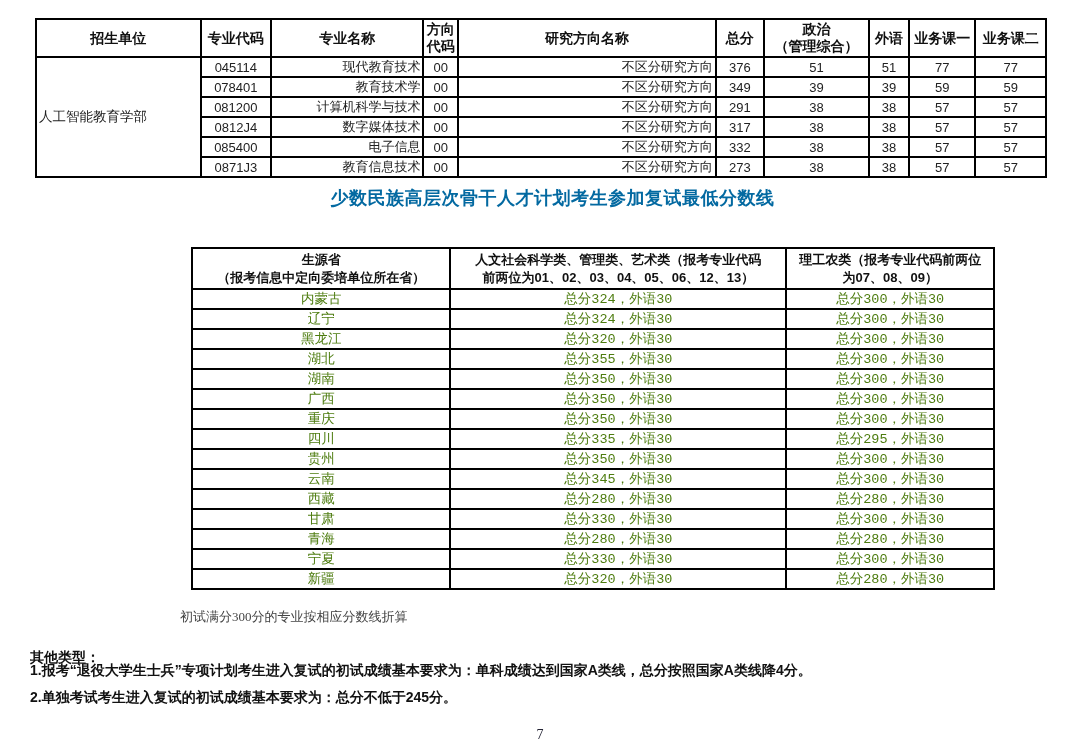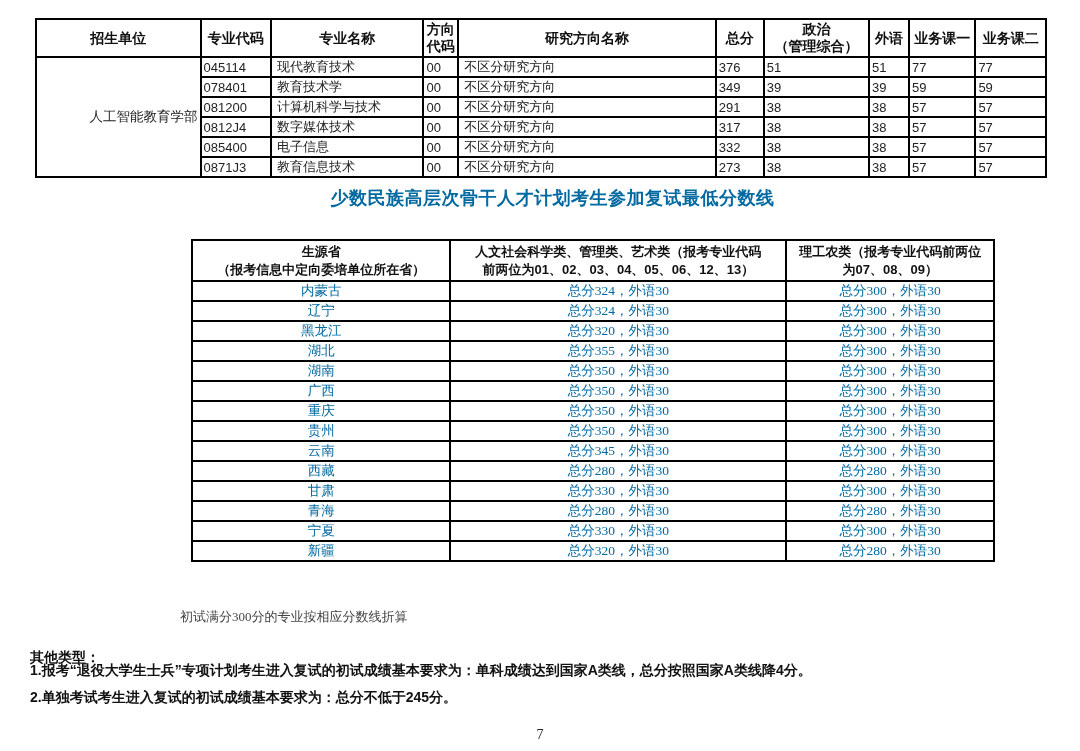--- a/index.html
+++ b/index.html
@@ -13,43 +13,43 @@
   table { border-collapse: separate; border-spacing: 0; table-layout: fixed; border: 1px solid #000; }
   th, td { border: 1px solid #000; padding: 0 2px; overflow: hidden; white-space: nowrap; }
 
   
   #table1 { position: absolute; left: 35px; top: 18px; width: 1012px; }
   #table1 th {
     font-size: 14px; font-weight: 700; height: 36px;
     text-align: center; vertical-align: middle;
     white-space: pre-line; line-height: 1.2; color: #111;
   }
-  #table1 td { font-size: 13px; height: 16px; vertical-align: middle; color: #222; }
-  #table1 td.ta-left { text-align: left; padding-left: 5px; }
-  #table1 td.unit-cell { font-size: 13.5px; text-align: right; }
+  #table1 td { font-size: 13px; height: 16px; text-align: center; vertical-align: middle; color: #222; }
+  #table1 td.ta-left { text-align: right; padding-left: 5px; }
+  #table1 td.unit-cell { font-size: 13.5px; text-align: left; }
 
   
   #section-title {
     position: absolute; left: 191px; top: 186px; width: 723px;
     text-align: center; font-size: 18px; font-weight: 700; color: #0369a1;
     letter-spacing: 0.5px;
   }
 
   
-  #table2 { position: absolute; left: 191px; top: 239px; width: 804px; }
+  #table2 { position: absolute; left: 191px; top: 247px; width: 804px; }
   #table2 th {
     font-family: "Liberation Sans", sans-serif;
     font-size: 13px; font-weight: 700; height: 39px;
     text-align: center; vertical-align: middle;
     white-space: pre-line; line-height: 1.35; color: #111;
   }
   #table2 td {
-    font-family: Liberation Serif, serif;
+    font-family: Liberation Mono, monospace;
     font-size: 13.5px; height: 18px; text-align: center; vertical-align: middle;
-    color: #0369a1;
+    color: #4d7c0f;
   }
 
   #footnote {
     position: absolute; left: 180px; top: 608px;
     font-family: "Liberation Serif", serif; font-size: 13px; color: #444444;
   }
 
   .note { position: absolute; left: 30px; font-size: 14px; font-weight: 700; color: #111; }
   #notes-heading { top: 634px; margin-top: 15px; }
   #note-1 { top: 662px; }
@@ -209,20 +209,25 @@
           <td>广西</td>
           <td>总分350，外语30</td>
           <td>总分300，外语30</td>
         </tr>
     <tr>
           <td>重庆</td>
           <td>总分350，外语30</td>
           <td>总分300，外语30</td>
         </tr>
     <tr>
+          <td>四川</td>
+          <td>总分335，外语30</td>
+          <td>总分295，外语30</td>
+        </tr>
+    <tr>
           <td>贵州</td>
           <td>总分350，外语30</td>
           <td>总分300，外语30</td>
         </tr>
     <tr>
           <td>云南</td>
           <td>总分345，外语30</td>
           <td>总分300，外语30</td>
         </tr>
     <tr>

